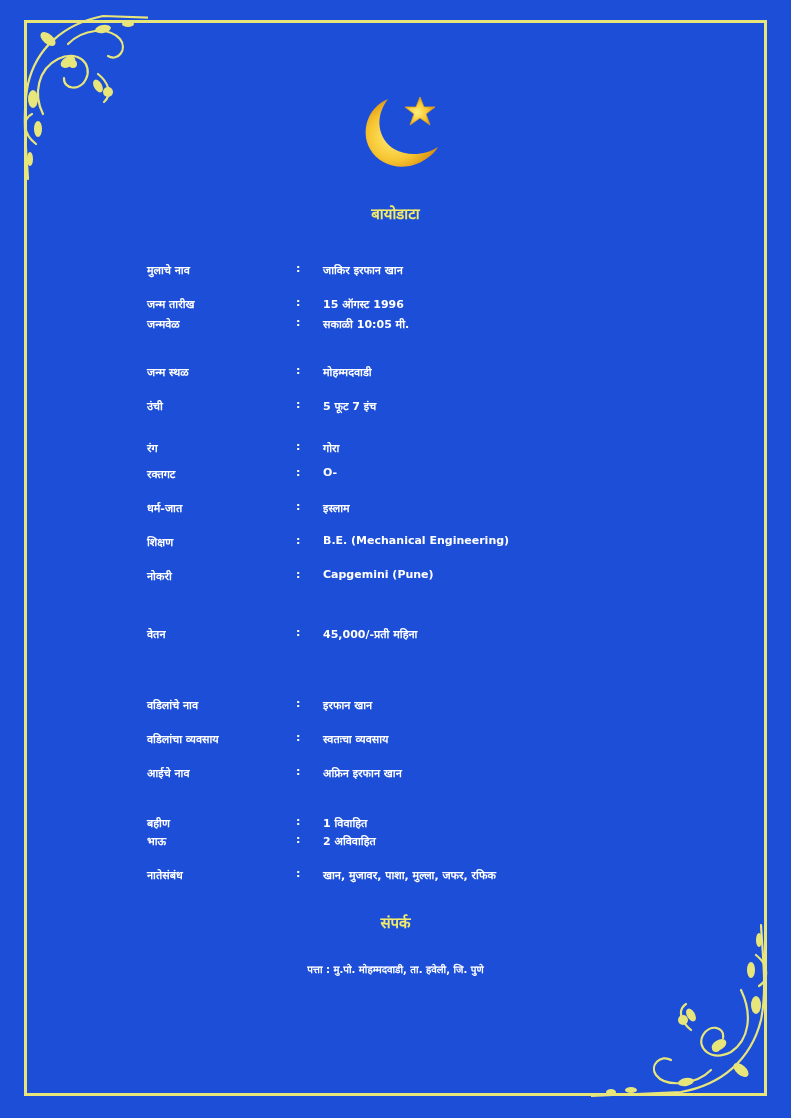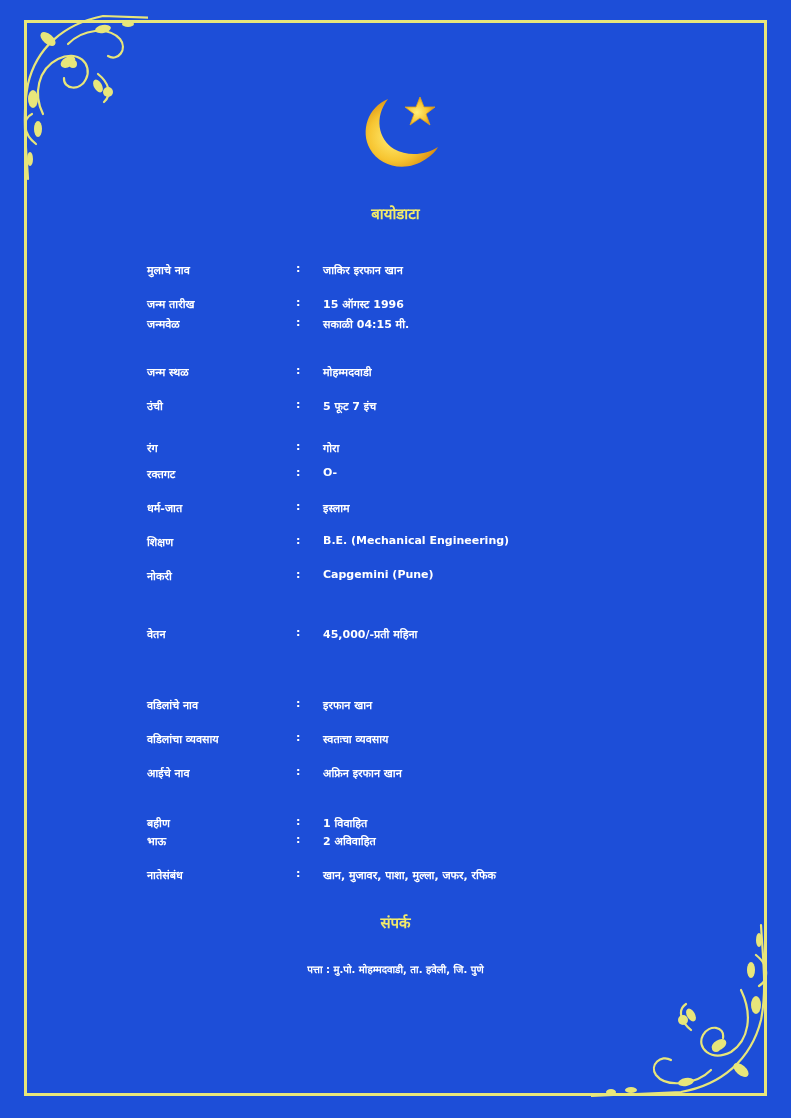--- a/index.html
+++ b/index.html
@@ -100,21 +100,21 @@
     <span class="val">जाकिर इरफान खान</span>
   </div>
   <div class="row" style="top:296px;">
     <span class="lbl">जन्म तारीख</span>
     <span class="colon">:</span>
     <span class="val">15 ऑगस्ट 1996</span>
   </div>
   <div class="row" style="top:316px;">
     <span class="lbl">जन्मवेळ</span>
     <span class="colon">:</span>
-    <span class="val">सकाळी 04:15 मी.</span>
+    <span class="val">सकाळी 10:05 मी.</span>
   </div>
   <div class="row" style="top:364px;">
     <span class="lbl">जन्म स्थळ</span>
     <span class="colon">:</span>
     <span class="val">मोहम्मदवाडी</span>
   </div>
   <div class="row" style="top:398px;">
     <span class="lbl">उंची</span>
     <span class="colon">:</span>
     <span class="val">5 फूट 7 इंच</span>

